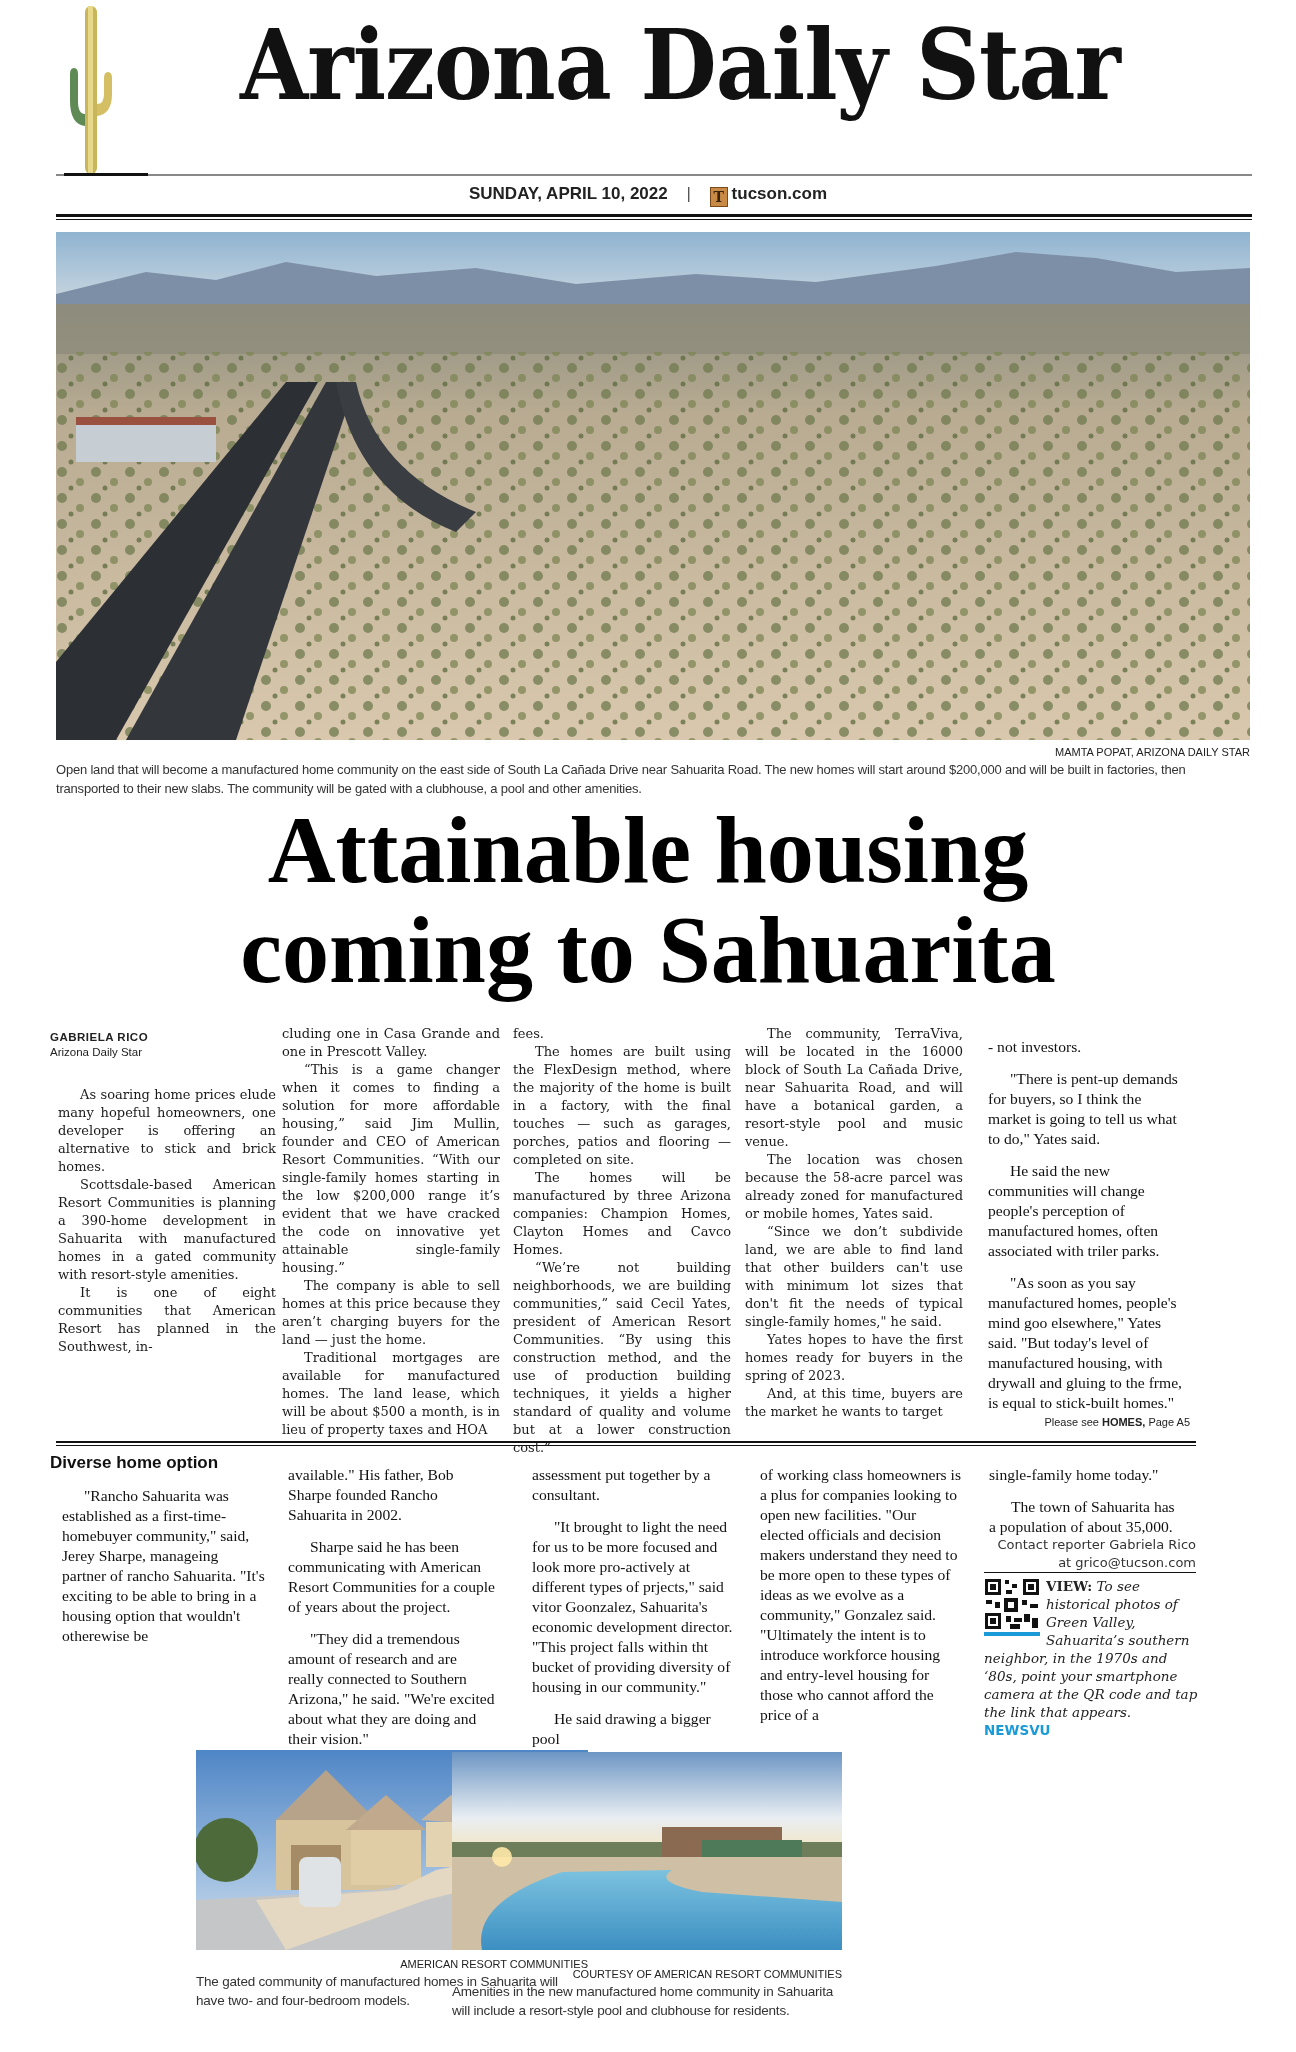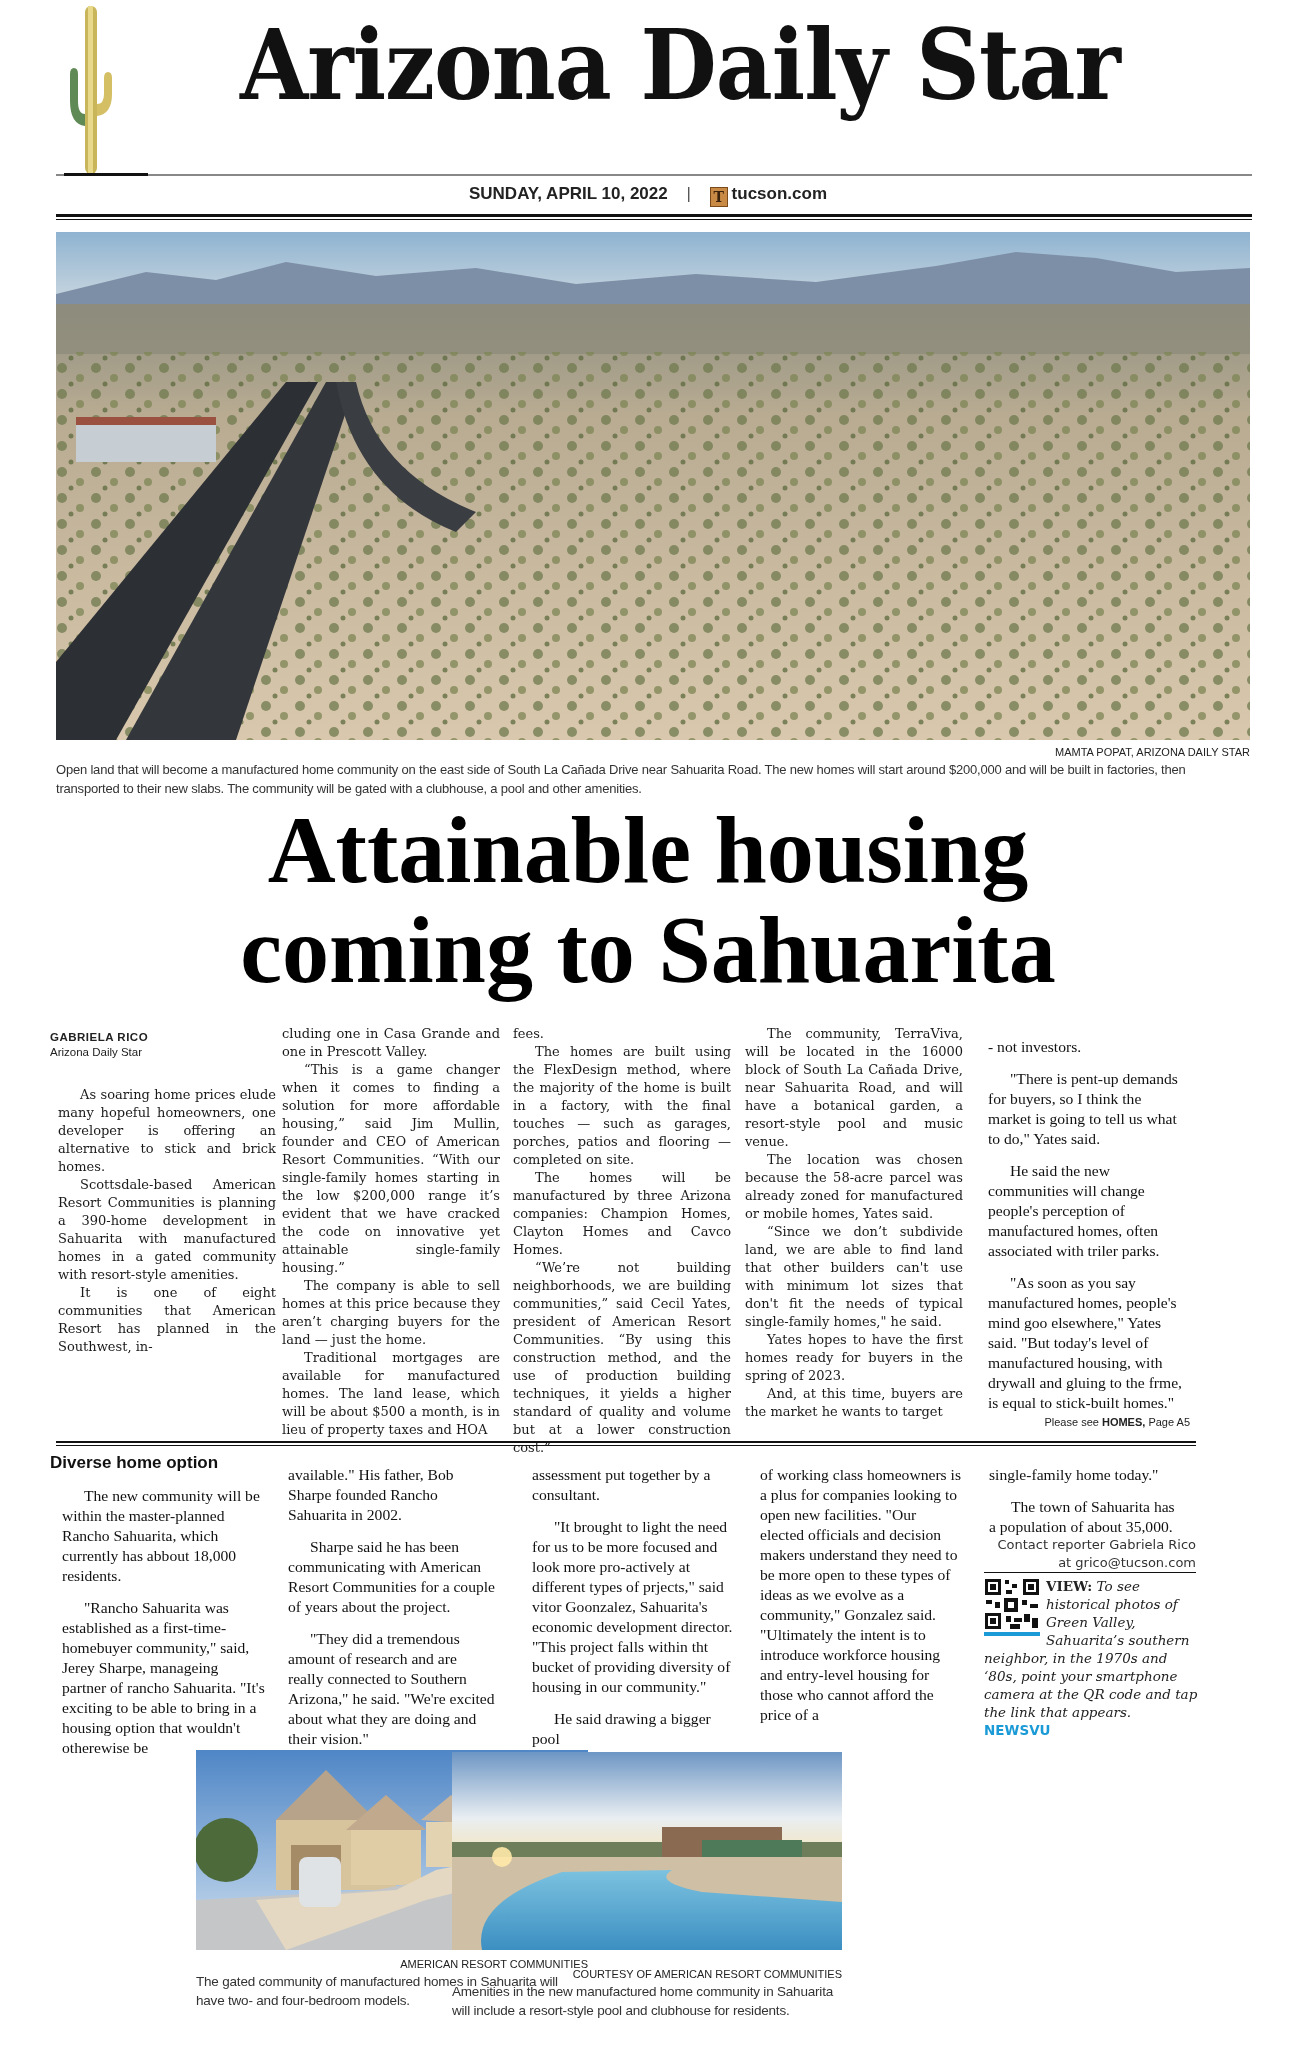--- a/index.html
+++ b/index.html
@@ -133,21 +133,20 @@
 </div>
 <div class="abs jump" style="left:976px; top:1416px; width:214px; text-align:right;">
   <span>Please see </span><b>HOMES,</b><span> Page A5</span>
 </div>
 
 <div class="abs sep-line1"></div>
 <div class="abs sep-line2"></div>
 
 <div class="abs subhead" style="left:50px; top:1453px;">Diverse home option</div>
 <div class="abs col2" style="left:50px; top:1474px; width:228px;">
-  <p>The new community will be within the master-planned Rancho Sahuarita, which currently has abbout 18,000 residents.</p>
     <p>"Rancho Sahuarita was established as a first-time-homebuyer community," said, Jerey Sharpe, manageing partner of rancho Sahuarita. "It's exciting to be able to bring in a housing option that wouldn't otherewise be</p>
 </div>
 <div class="abs col2" style="left:276px; top:1453px; width:232px;">
   <p class="noindent">available."  His father, Bob Sharpe founded Rancho Sahuarita in 2002.</p>
     <p>Sharpe said he has been communicating with American Resort Communities for a couple of years about the project.</p>
     <p>"They did a tremendous amount of research and are really connected to Southern Arizona," he said.  "We're excited about what they are doing and their vision."</p>
 </div>
 <div class="abs col2" style="left:520px; top:1453px; width:226px;">
   <p class="noindent">assessment put together by a consultant.</p>
     <p>"It brought to light the need for us to be more focused and look more pro-actively at different types of prjects," said vitor Goonzalez,  Sahuarita's economic development director.  "This project falls within tht bucket of providing diversity of housing in our community."</p>

